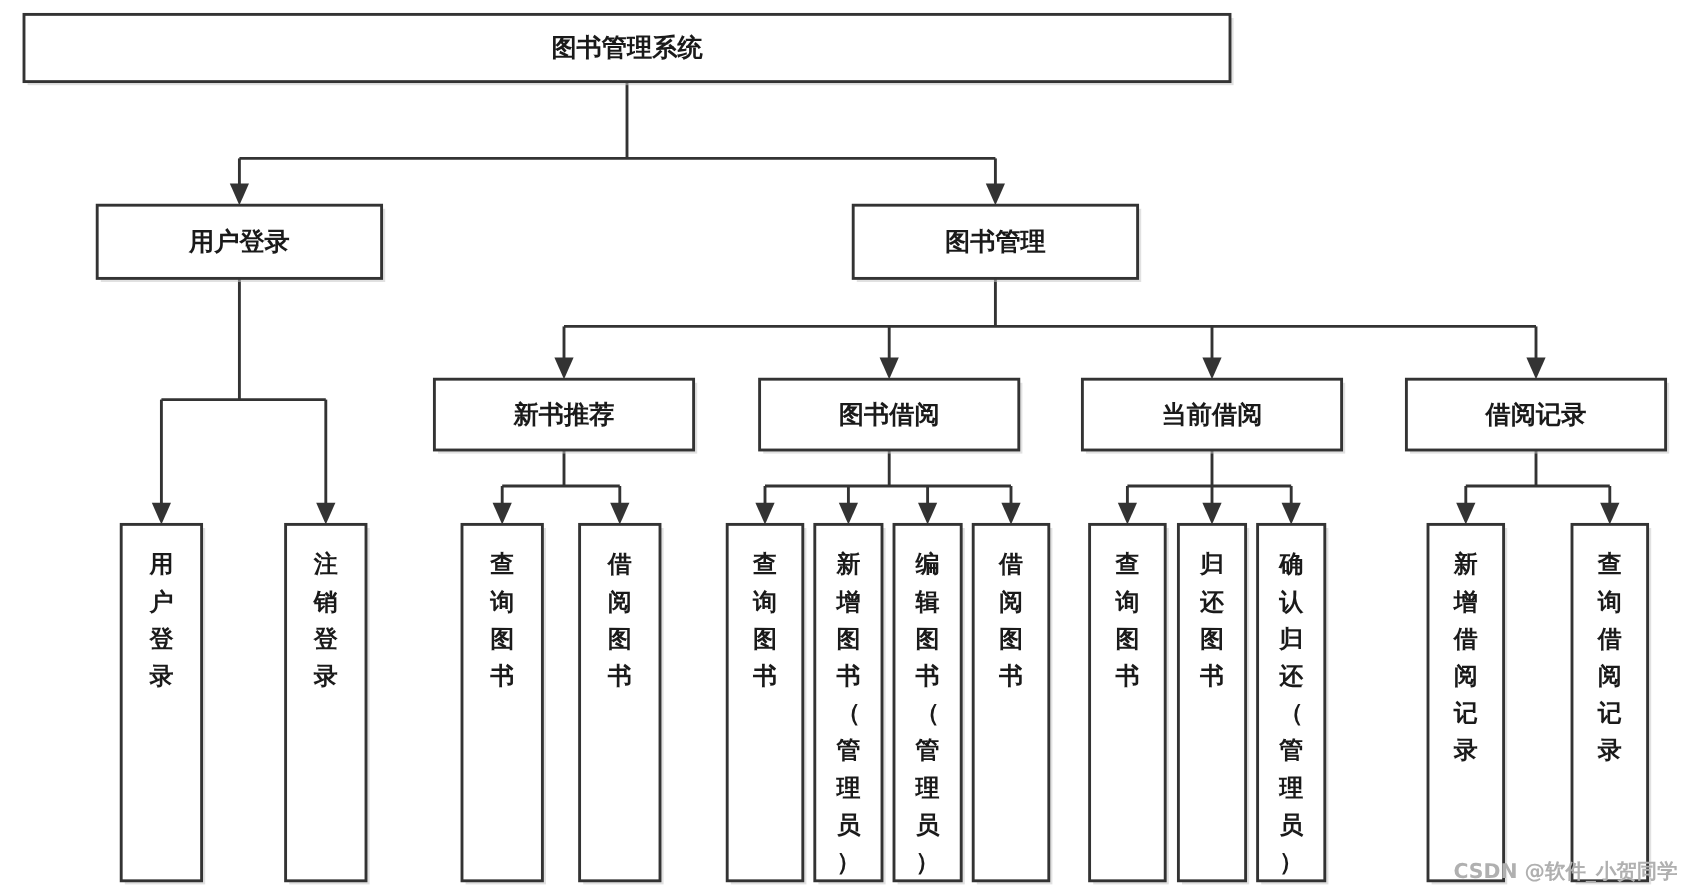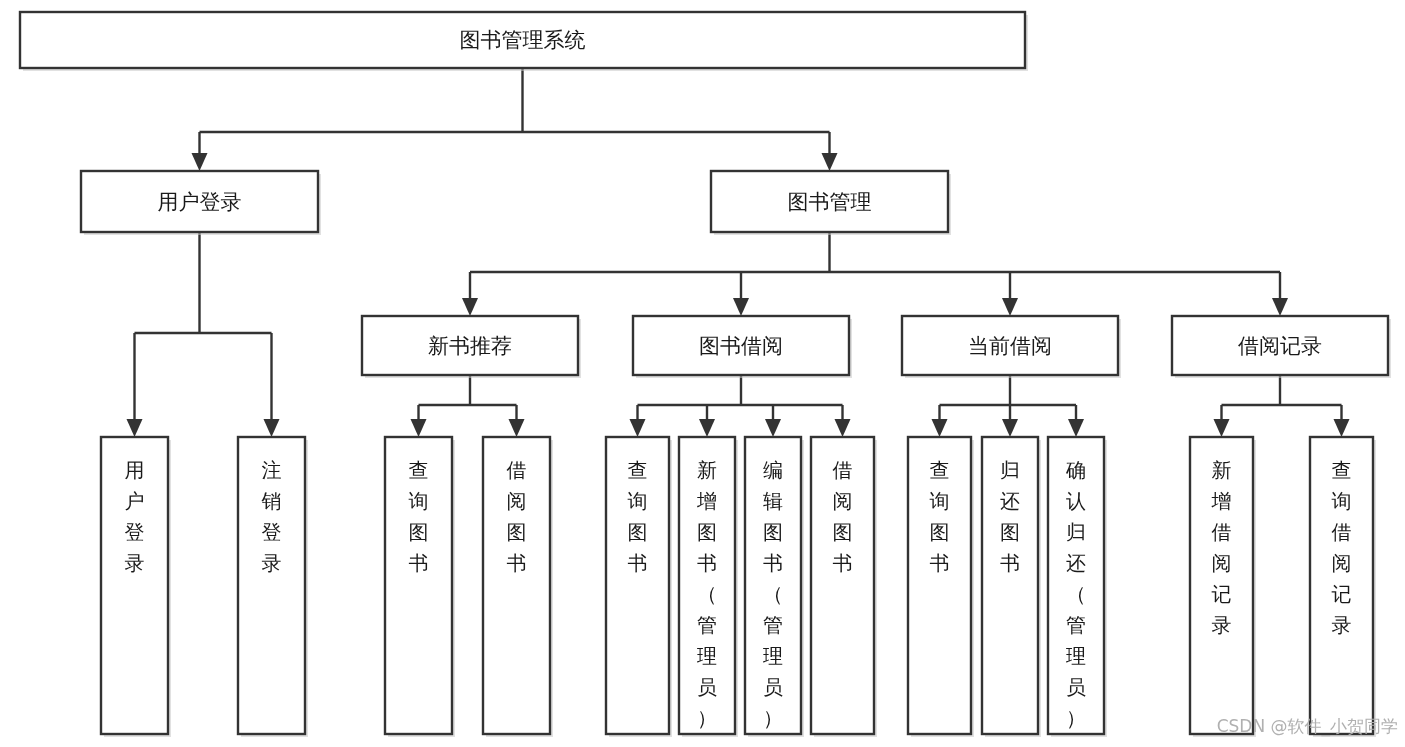--- a/index.html
+++ b/index.html
@@ -14,20 +14,21 @@
     position: relative;
     overflow: hidden;
     font-family: "DejaVu Sans", "Liberation Sans", sans-serif;
   }
   #diagram-root {
     position: absolute;
     left: 0;
     top: 0;
     width: 1111px;
     height: 747px;
+    font-weight: bold;
   }
   svg.flowchart {
     display: block;
     width: 1405px;
     height: 747px;
     background: #ffffff;
   }
   .node-box {
     fill: #ffffff;
     stroke: #333333;

